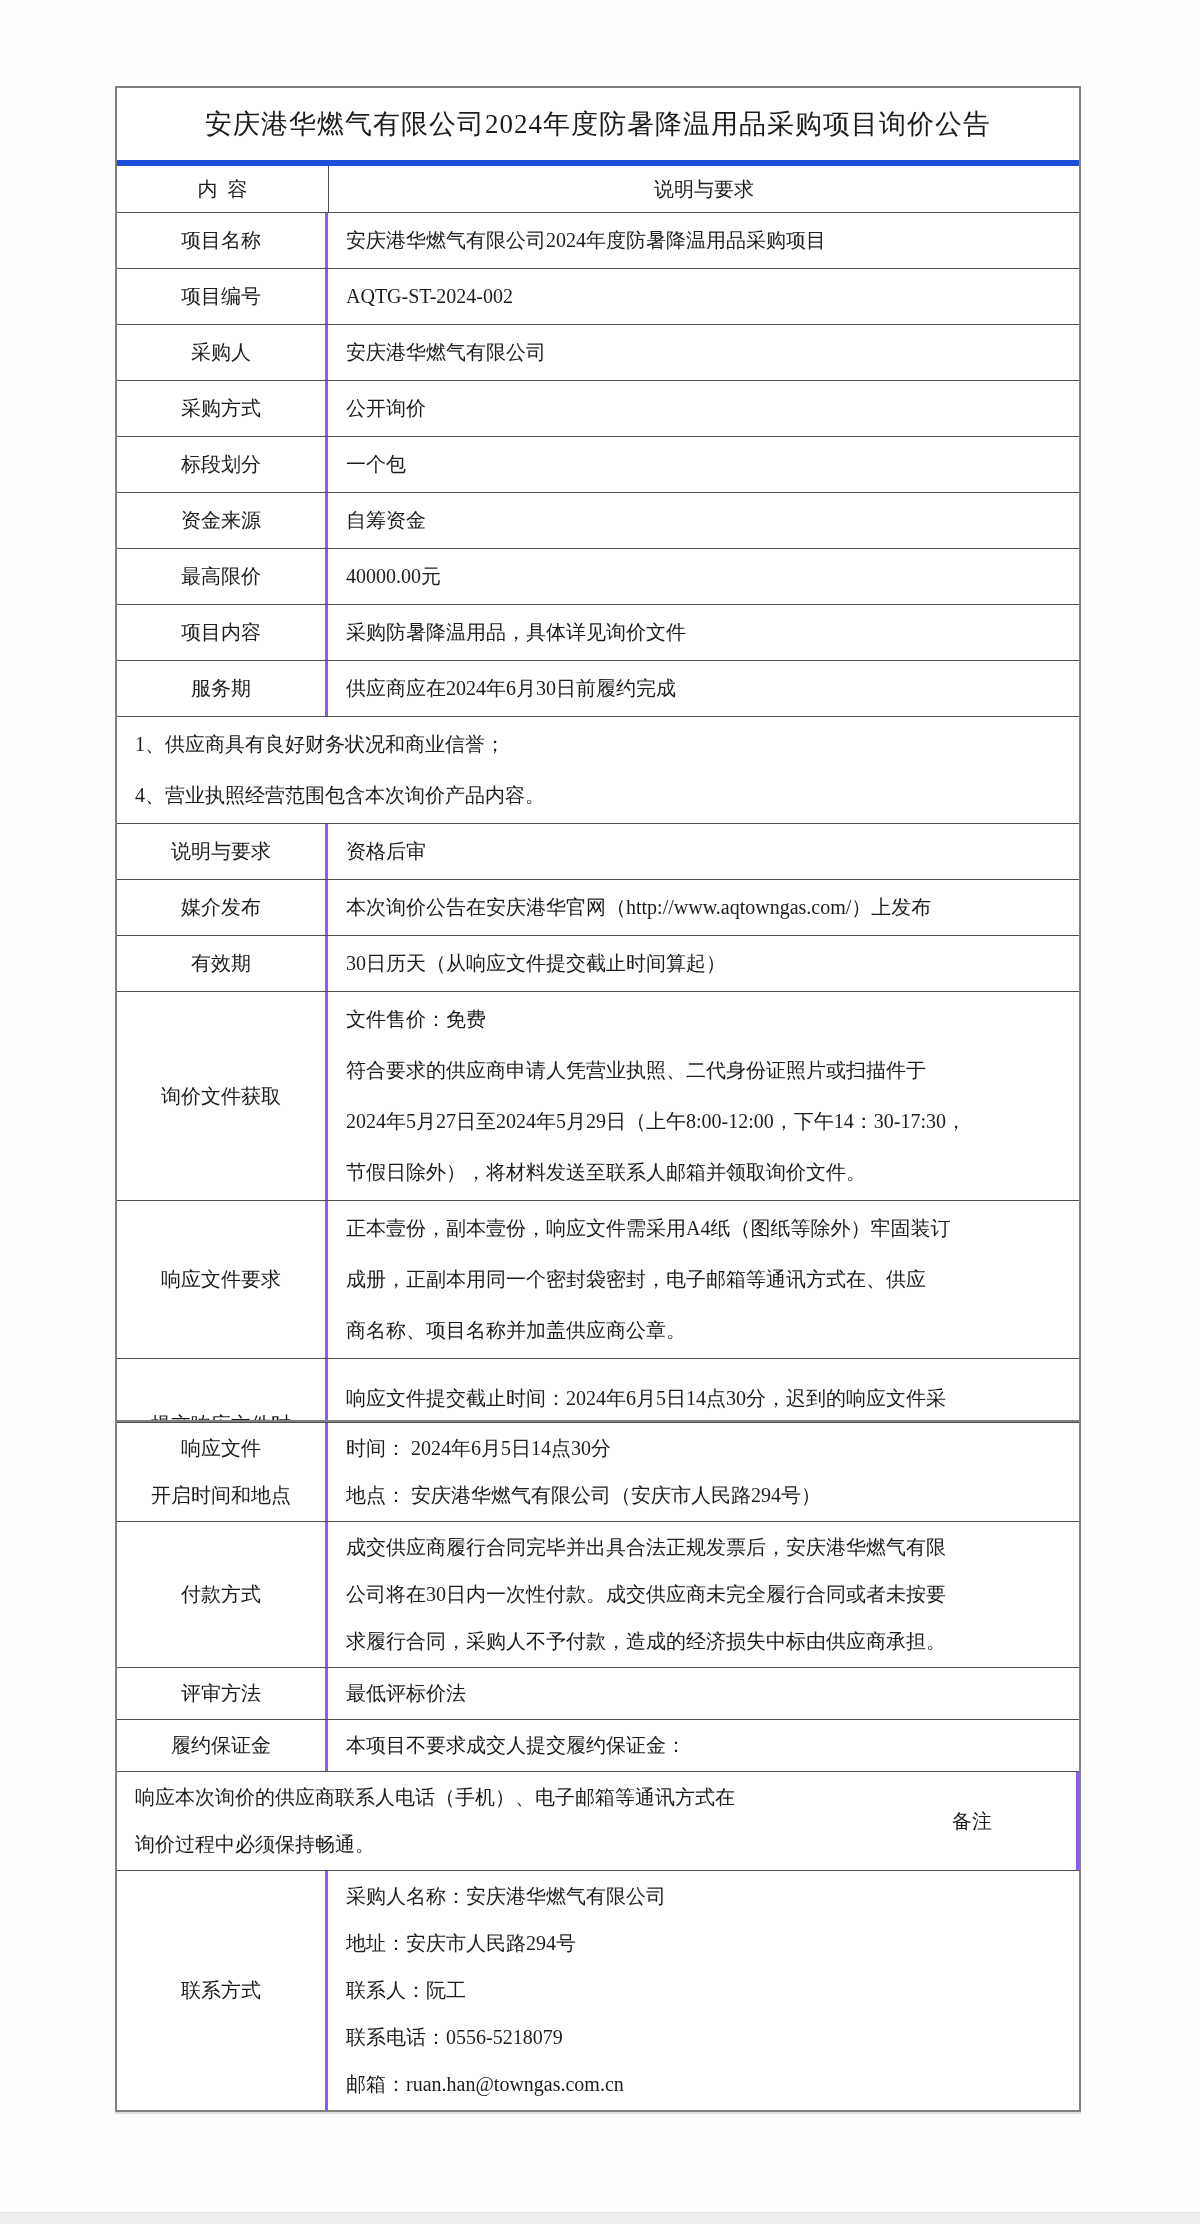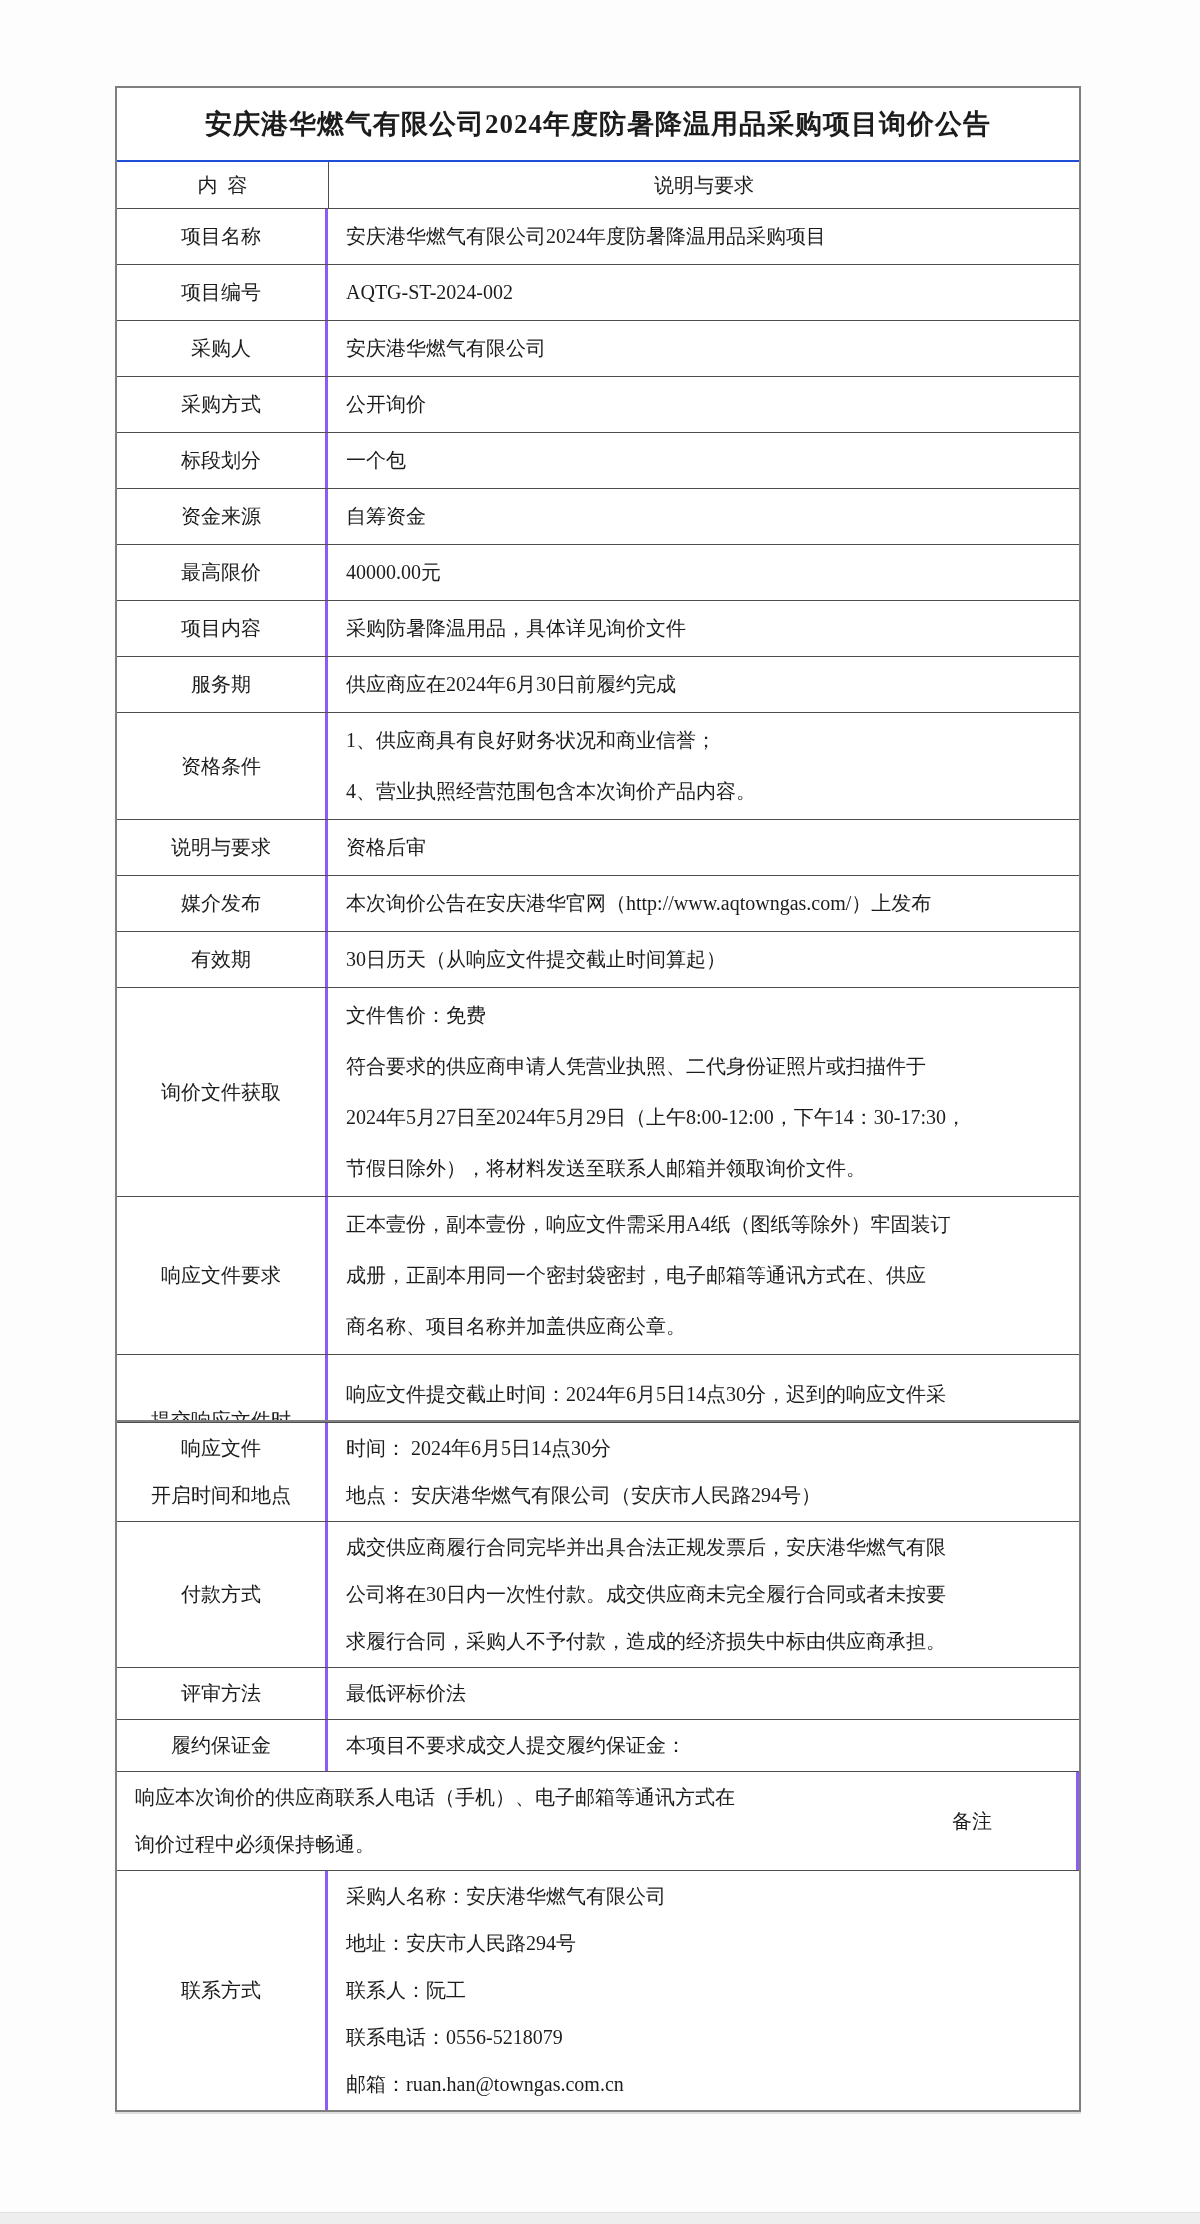--- a/index.html
+++ b/index.html
@@ -18,26 +18,26 @@
     background:#ffffff;
     border:2px solid #7f7f7f;
     box-shadow:0 2px 0 rgba(0,0,0,0.12);
     box-sizing:border-box;
   }
   .t1{top:86px;}
   .t2{top:1420px;}
   .title-row{
     height:72px;
     display:flex;align-items:center;justify-content:center;
-    font-size:27px;font-weight:bold;
+    font-size:27px;font-weight:normal;
     letter-spacing:1px;
   }
   .header-row{
     display:flex;
-    border-top:2px solid #1d4ed8;
+    border-top:6px solid #1d4ed8;
     height:46px;
     font-size:20px;
   }
   .header-row .hc1{
     width:211px;border-right:1px solid #4f4f4f;
     display:flex;align-items:center;justify-content:center;
   }
   .header-row .hc1 span{letter-spacing:10px;margin-right:-10px;}
   .header-row .hc2{
     flex:1;
@@ -151,23 +151,20 @@
       </div>
       <div class="row">
         <div class="cell label">
           <div class="line">服务期</div>
         </div>
         <div class="cell value">
           <div class="line">供应商应在2024年6月30日前履约完成</div>
         </div>
       </div>
       <div class="row">
-        <div class="cell label">
-          <div class="line">资格条件</div>
-        </div>
         <div class="cell value">
           <div class="line">1、供应商具有良好财务状况和商业信誉；</div>
           <div class="line">4、营业执照经营范围包含本次询价产品内容。</div>
         </div>
       </div>
       <div class="row">
         <div class="cell label">
           <div class="line">说明与要求</div>
         </div>
         <div class="cell value">

